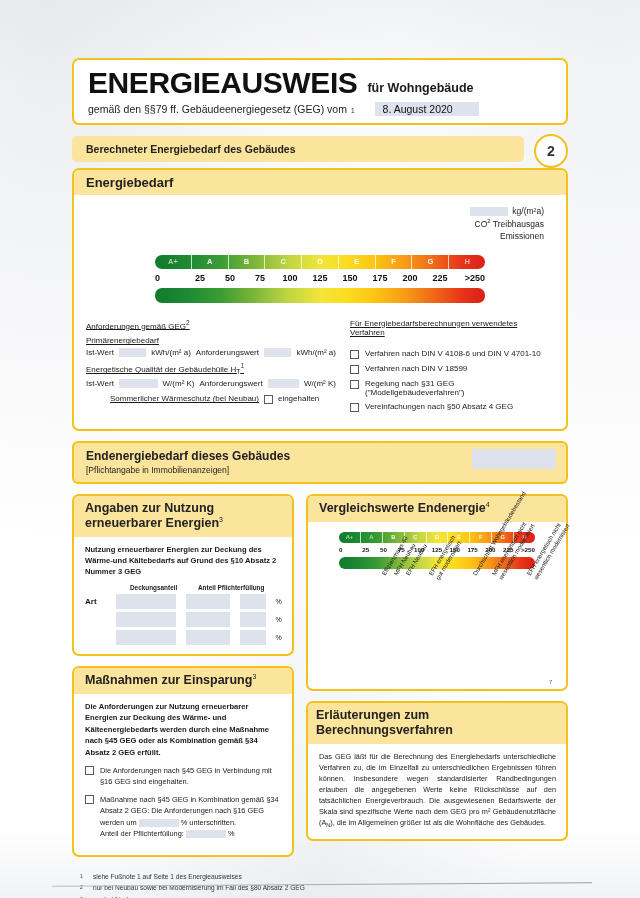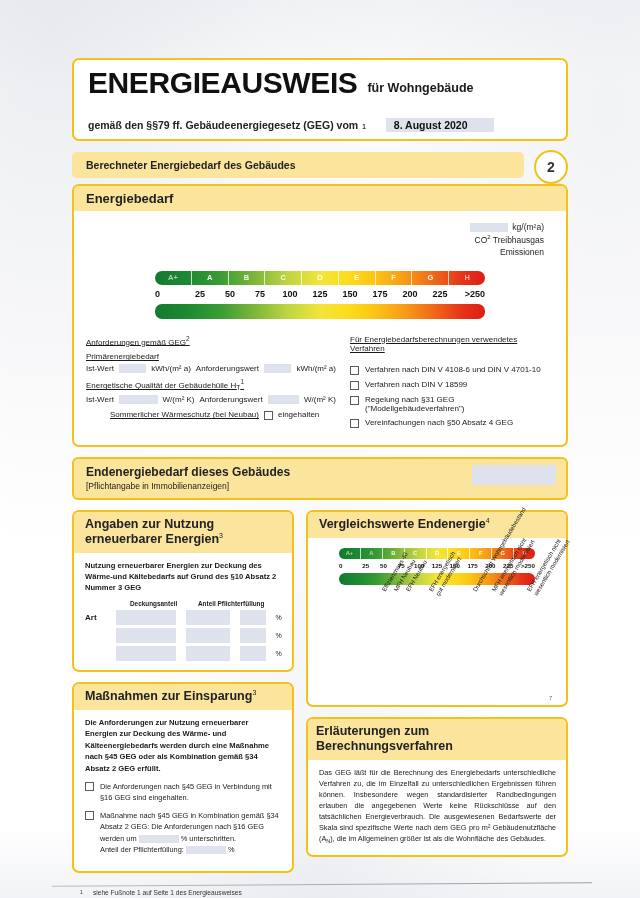--- a/index.html
+++ b/index.html
@@ -74,24 +74,23 @@
   .sub-title {
     font-size: 12.5px;
     font-weight: bold;
     padding-bottom: 3px;
     color: #1a1a1a;
   }
   .law-row {
     display: flex;
     align-items: baseline;
     gap: 4px;
-    margin-top: 20px;
+    margin-top: 4px;
     font-size: 10.5px;
     color: #222;
-    font-weight: bold;
   }
   sup.fn {
     font-size: 6.5px;
     vertical-align: super;
     color: #333;
   }
   .datefield {
     background: #dde2ec;
     padding: 1px 26px 1px 8px;
     font-size: 10.5px;

